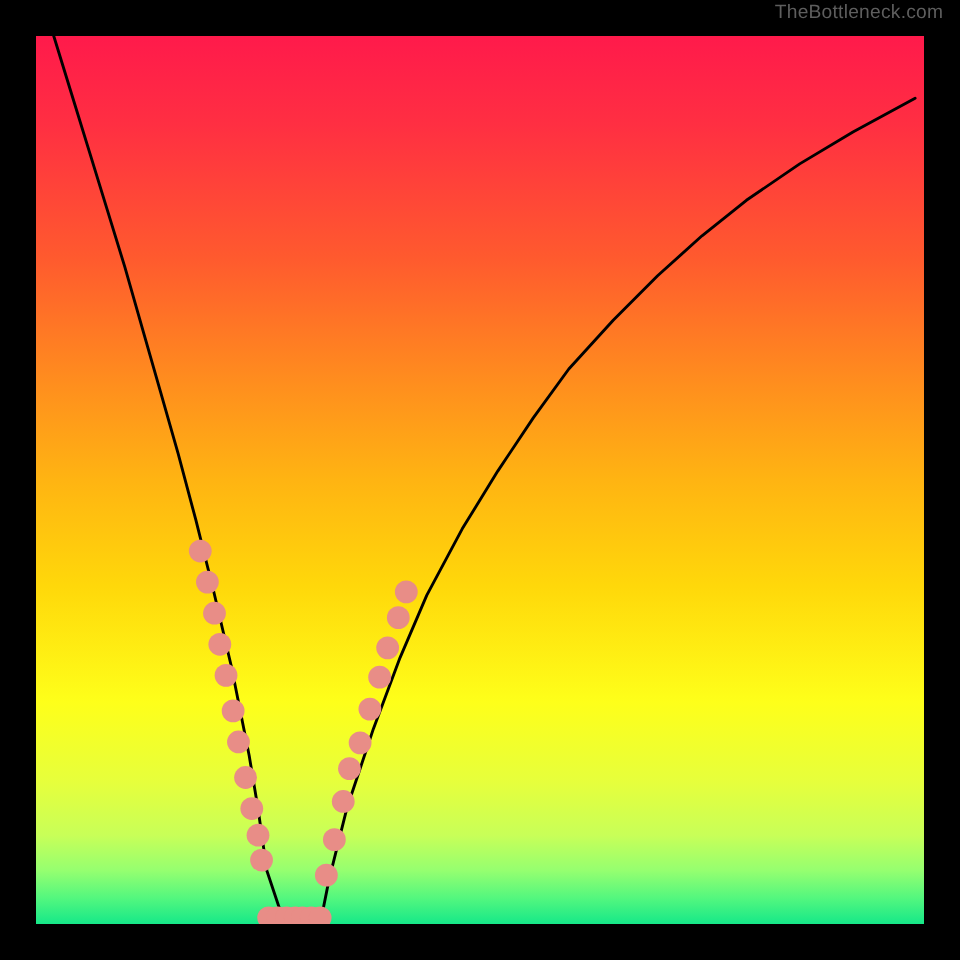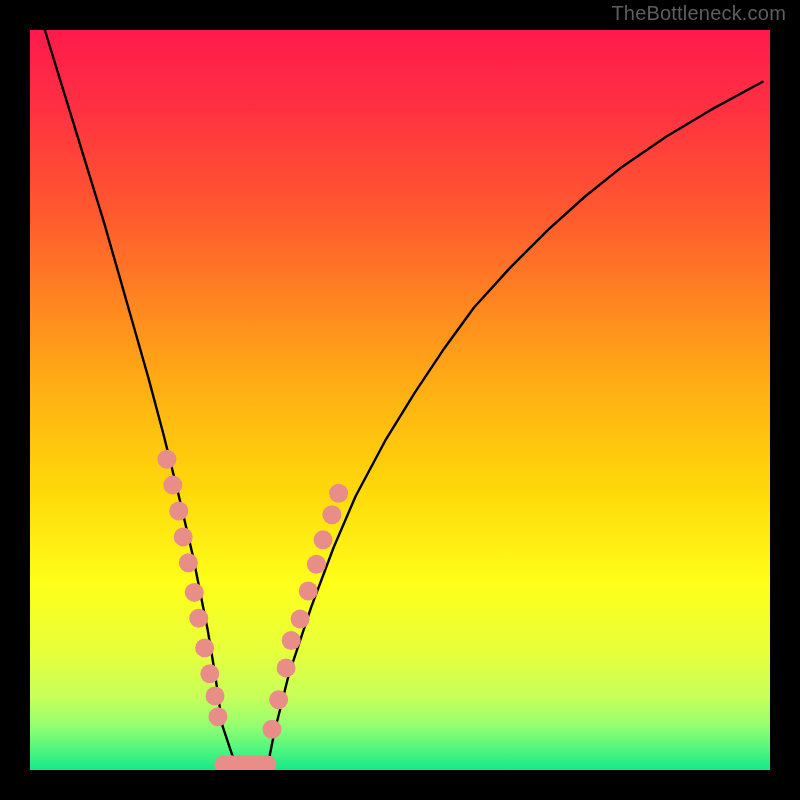--- a/index.html
+++ b/index.html
@@ -48,21 +48,21 @@
     position: absolute;
     top: 0; left: 0;
     width: 740px;
     height: 740px;
   }
   .watermark {
     position: absolute;
     top: 2px;
     right: 14px;
     color: #5e5e5e;
-    font-size: 20px;
+    font-size: 16px;
     letter-spacing: 0.2px;
     font-weight: 400;
   }
 </style>
 </head>
 <body>
 
 <div class="frame">
   <div class="watermark">TheBottleneck.com</div>
   <div class="plot">

